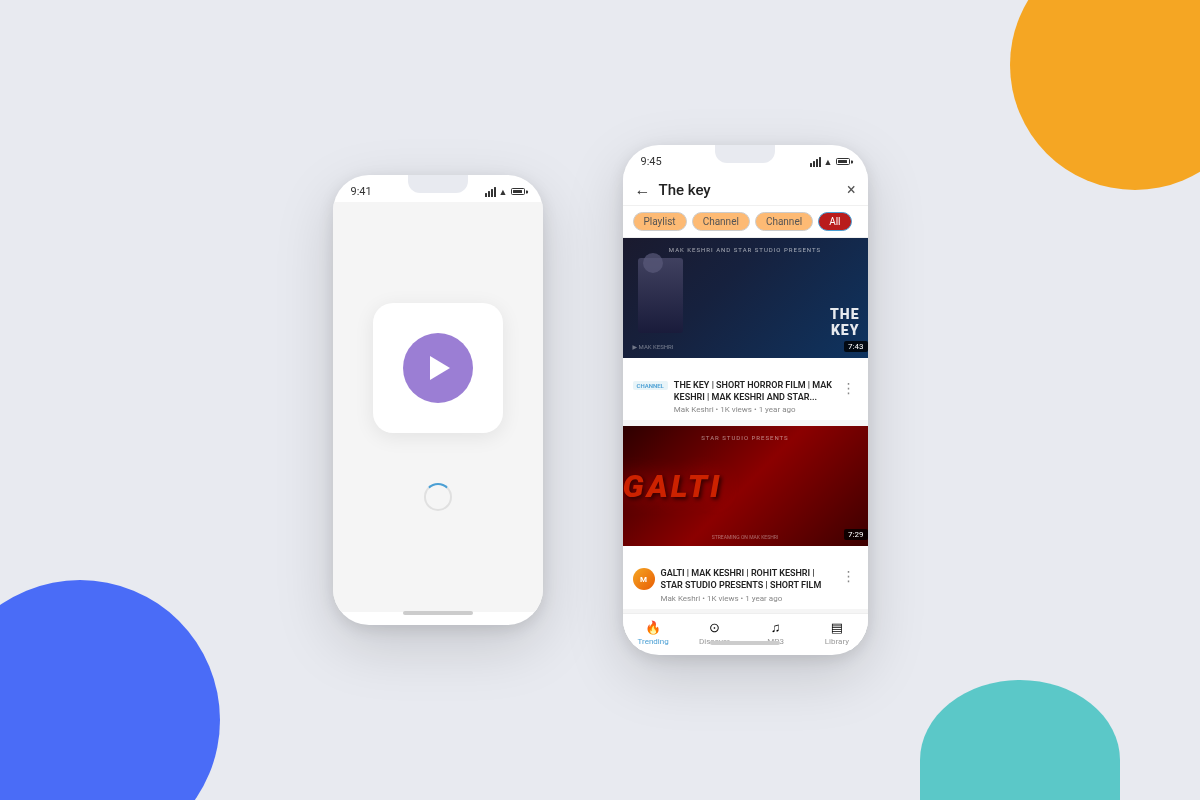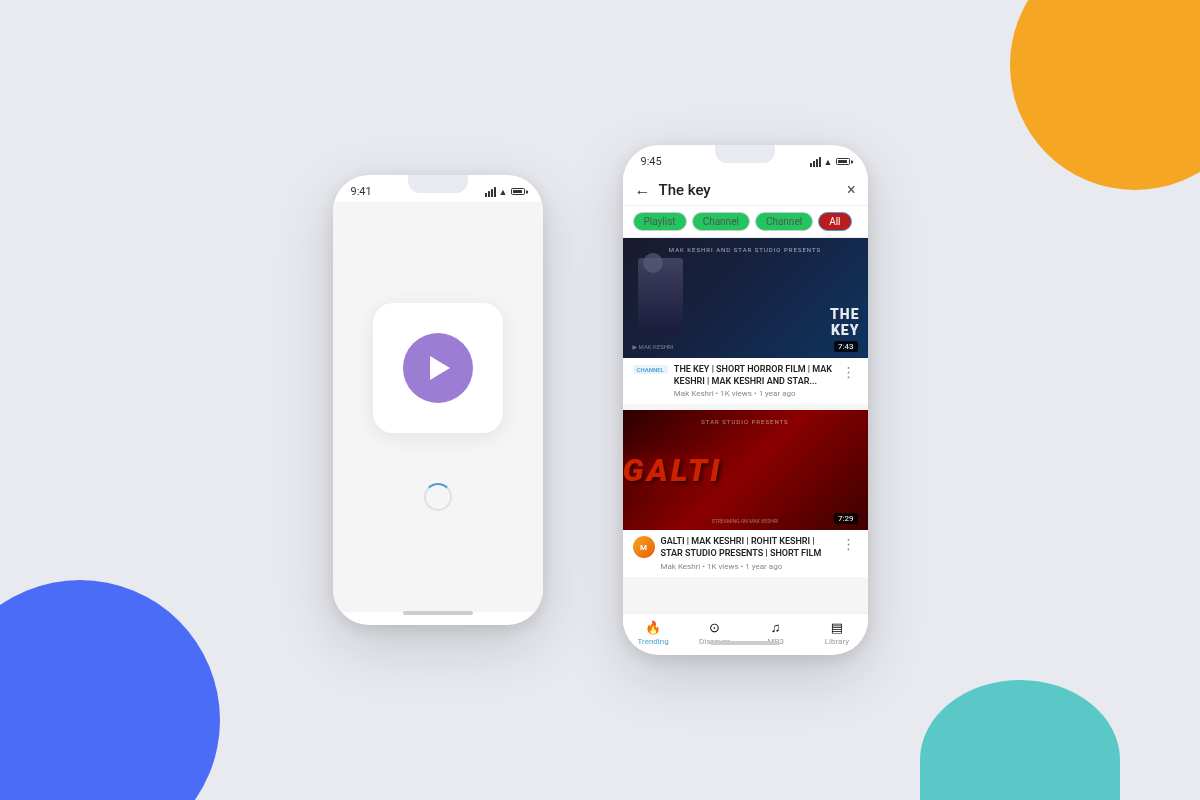--- a/index.html
+++ b/index.html
@@ -198,21 +198,21 @@
       padding: 6px 10px;
       border-bottom: 1px solid #f0f0f0;
     }
 
     .filter-tab {
       padding: 3px 10px;
       border: 1px solid #ccc;
       border-radius: 20px;
       font-size: 10px;
       color: #555;
-      background: #22c55e;
+      background: #fdba74;
       cursor: pointer;
     }
 
     .filter-tab.active {
       background: #b91c1c;
       color: #fff;
       border-color: #4a9fd4;
     }
 
     .results-list {
@@ -302,33 +302,34 @@
       bottom: 6px;
       left: 0; right: 0;
       text-align: center;
       font-size: 5px;
       color: rgba(255,255,255,0.4);
     }
 
     .video-duration {
       position: absolute;
       bottom: 6px;
-      right: 10px;
+      right: 0;
       background: rgba(0,0,0,0.8);
       color: #fff;
       font-size: 8px;
       padding: 1px 4px;
       border-radius: 2px;
     }
 
     .video-info {
       padding: 6px 10px;
       display: flex;
       align-items: flex-start;
       gap: 6px;
+      margin-top: 16px;
     }
 
     .channel-badge {
       background: #e8f4f8;
       color: #4a9fd4;
       font-size: 6px;
       padding: 1px 4px;
       border-radius: 2px;
       font-weight: 600;
       white-space: nowrap;

